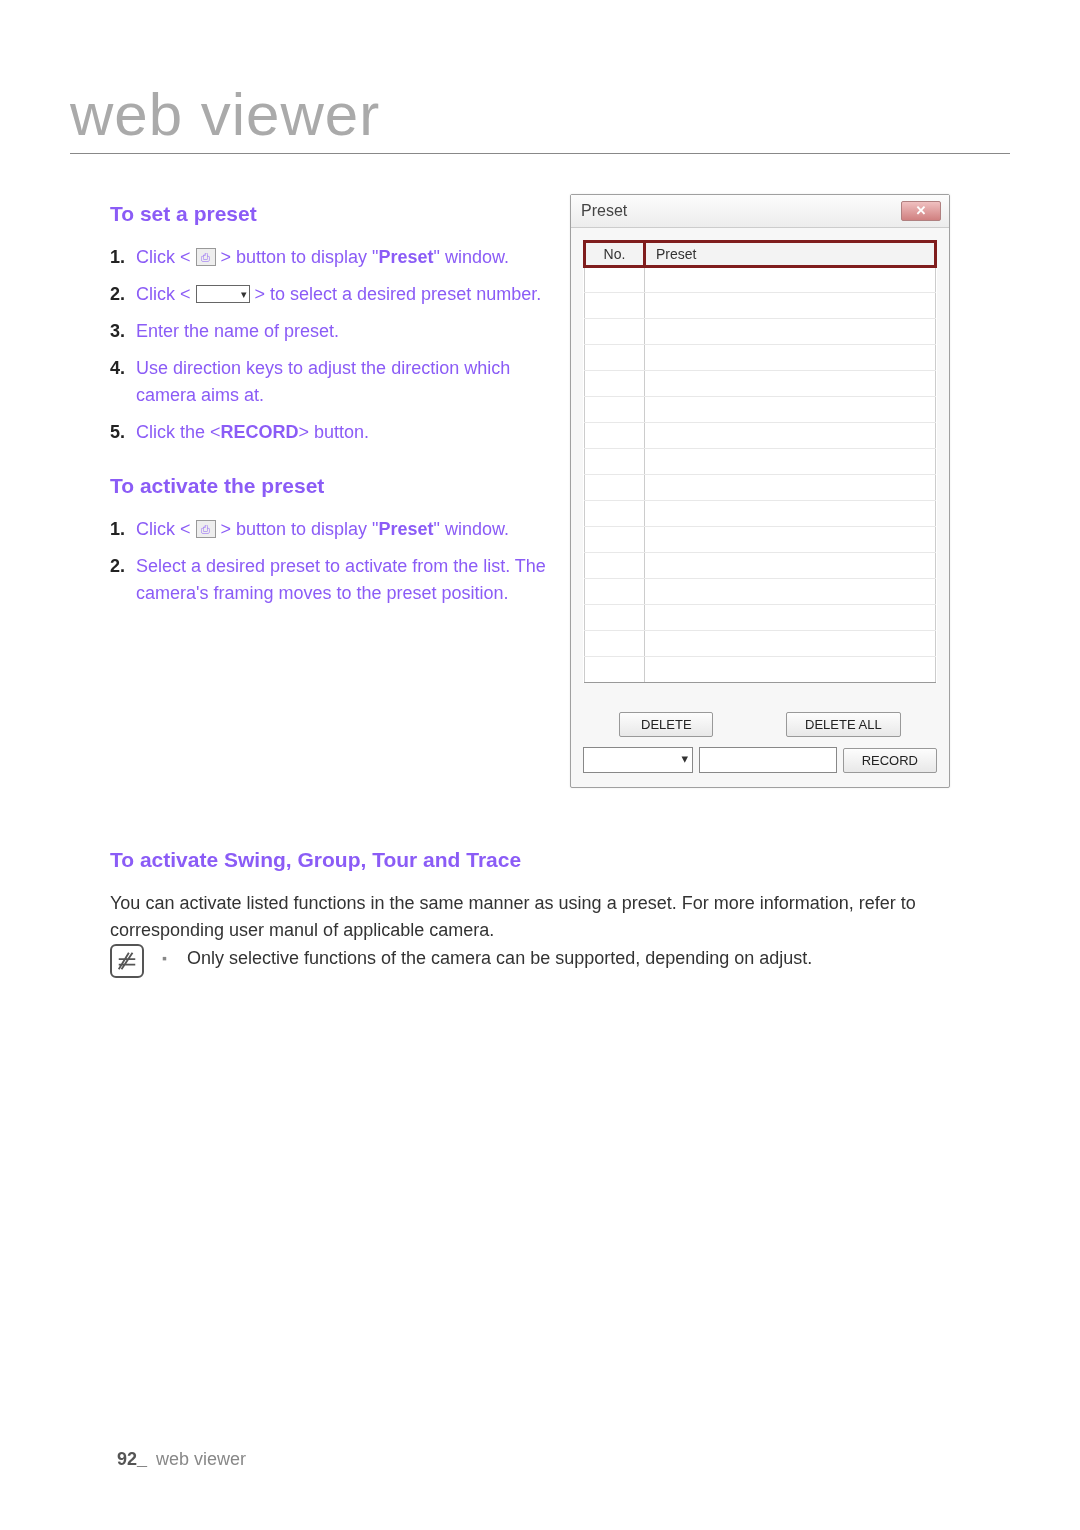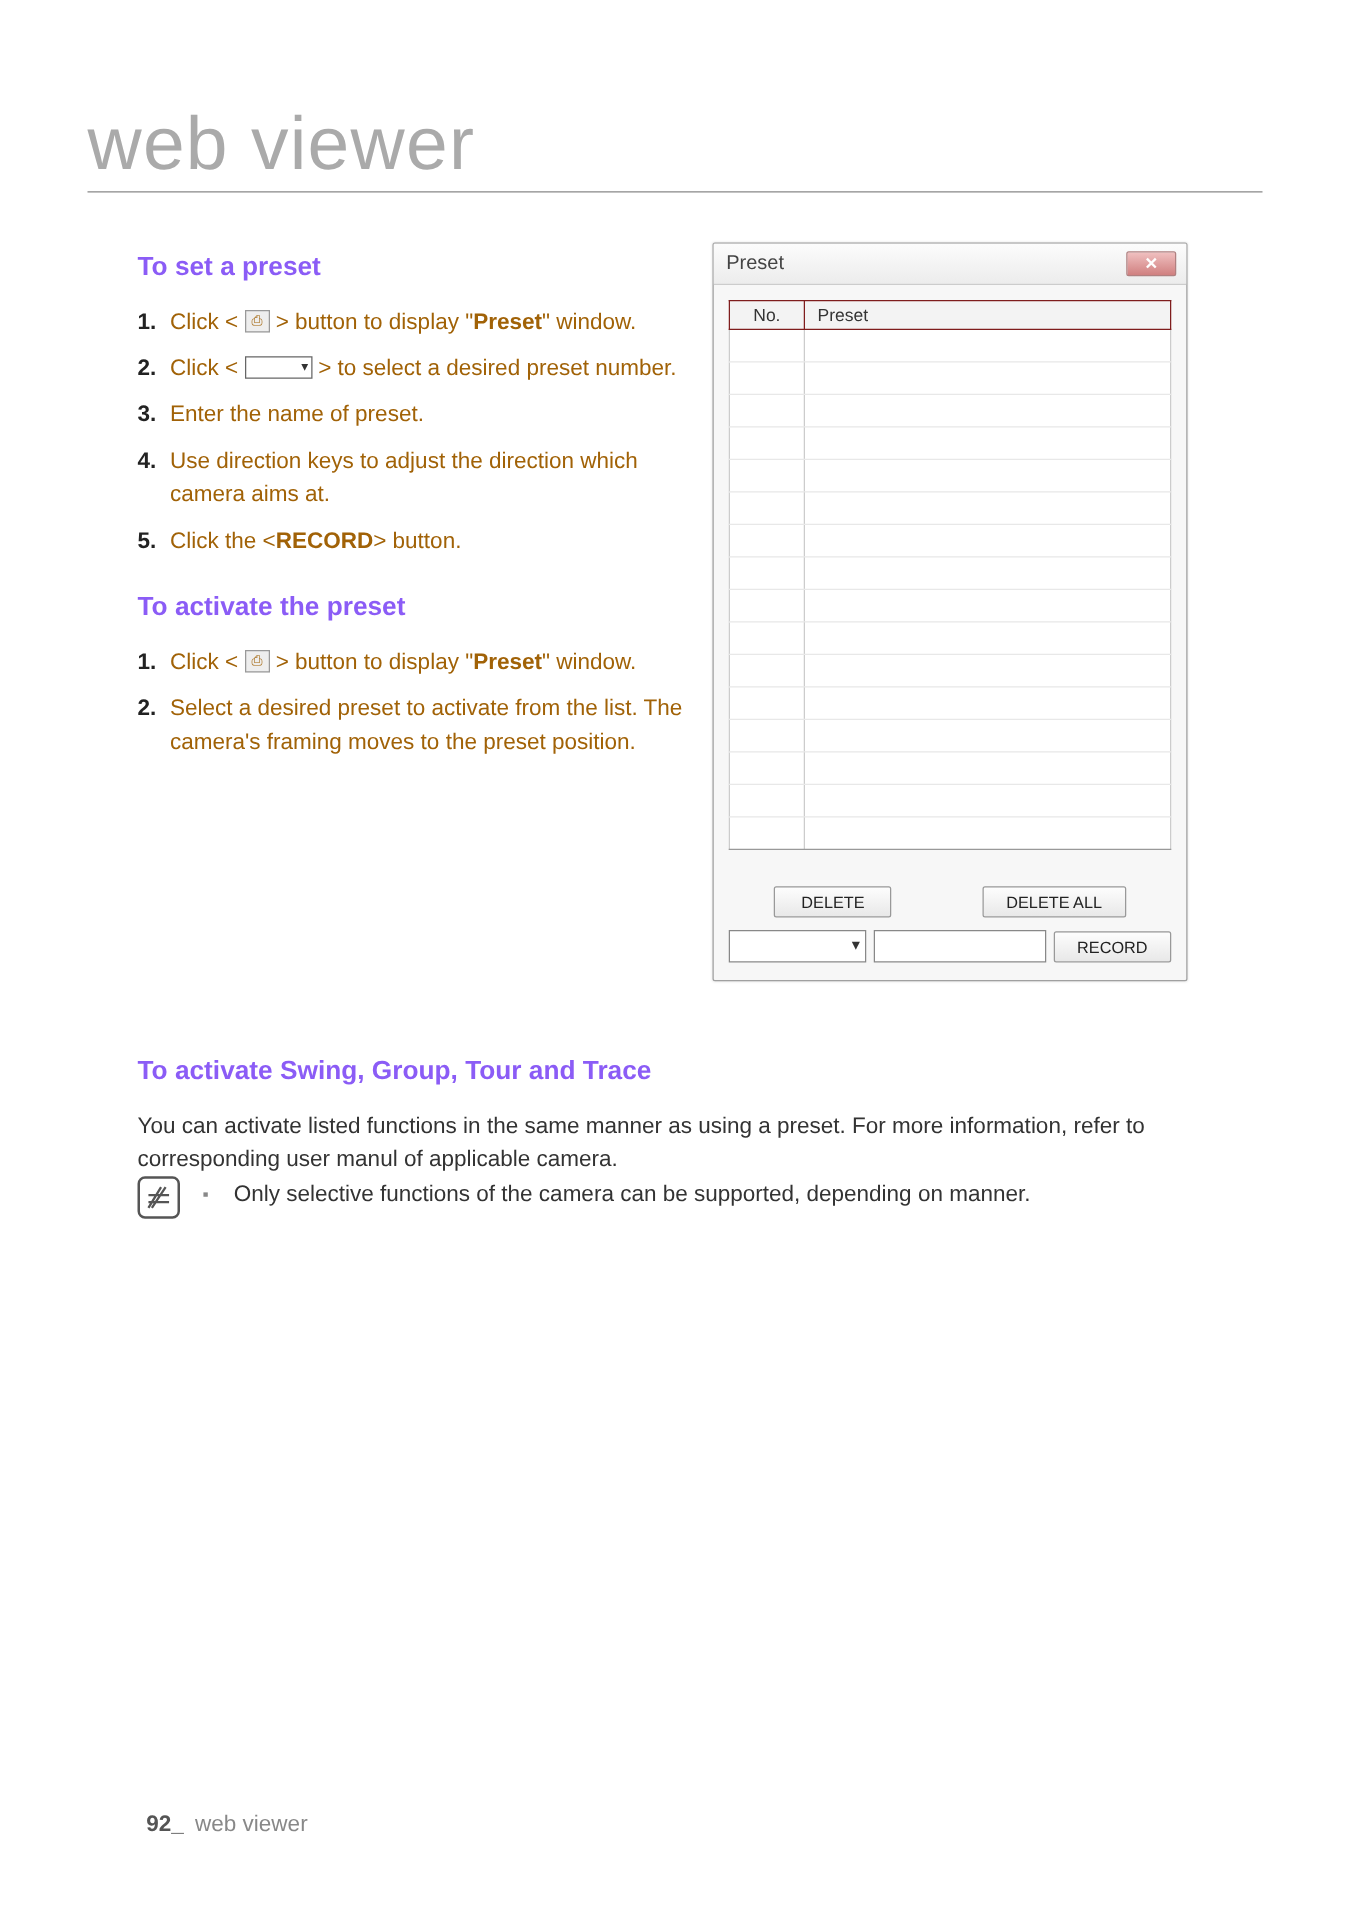--- a/index.html
+++ b/index.html
@@ -41,21 +41,21 @@
     counter-reset: step;
     margin-bottom: 28px;
   }
   ol.steps li {
     counter-increment: step;
     font-size: 18px;
     line-height: 1.5;
     margin-bottom: 10px;
     padding-left: 26px;
     position: relative;
-    color: #a16207;
+    color: #8b5cf6;
   }
   ol.steps li::before {
     content: counter(step) ".";
     position: absolute;
     left: 0;
     font-weight: bold;
     color: #222;
   }
   .inline-icon {
     display: inline-block;
@@ -117,21 +117,21 @@
   }
   .preset-body {
     padding: 12px 12px 14px 12px;
   }
   .preset-table {
     width: 100%;
     border-collapse: collapse;
     background: #fff;
   }
   .preset-table th {
-    border: 1px solid #7f1d1d;
+    border: 3px solid #7f1d1d;
     font-size: 14px;
     font-weight: normal;
     text-align: left;
     padding: 3px 10px;
     background: #f3f3f3;
     color: #333;
   }
   .preset-table th.no-col { width: 60px; text-align: center; }
   .preset-table td {
     border-left: 1px solid #ccc;
@@ -363,20 +363,20 @@
 <div class="lower-section">
   <div class="section-heading">To activate Swing, Group, Tour and Trace</div>
   <div class="body-text">You can activate listed functions in the same manner as using a preset. For more information, refer to corresponding user manul of applicable camera.</div>
   <div class="note-row">
     <div class="note-icon">
       <svg viewBox="0 0 24 24">
           <path d="M3 21 L14 3 M6 21 L18 3 M3 10 L21 10 M3 16 L21 16" stroke="#555" stroke-width="2" fill="none"></path>
         </svg>
     </div>
     <span class="note-bullet">▪</span>
-    <span class="note-text">Only selective functions of the camera can be supported, depending on manner.</span>
+    <span class="note-text">Only selective functions of the camera can be supported, depending on adjust.</span>
   </div>
 </div>
 
 <div class="footer">
   <span class="pagenum">92_</span>
   <span>web viewer</span>
 </div>
 
 </body></html>

